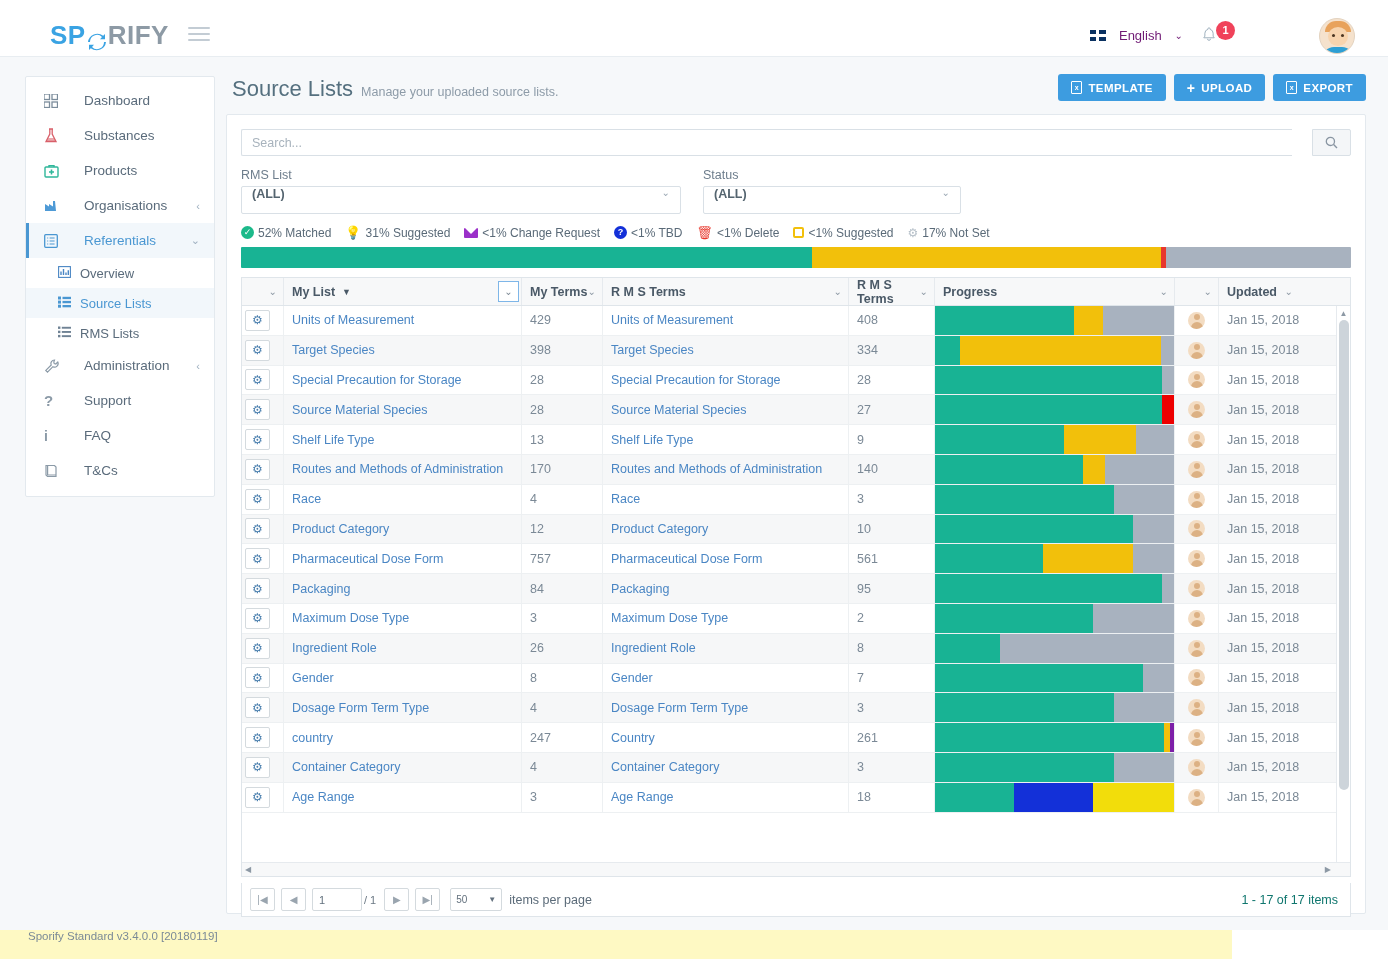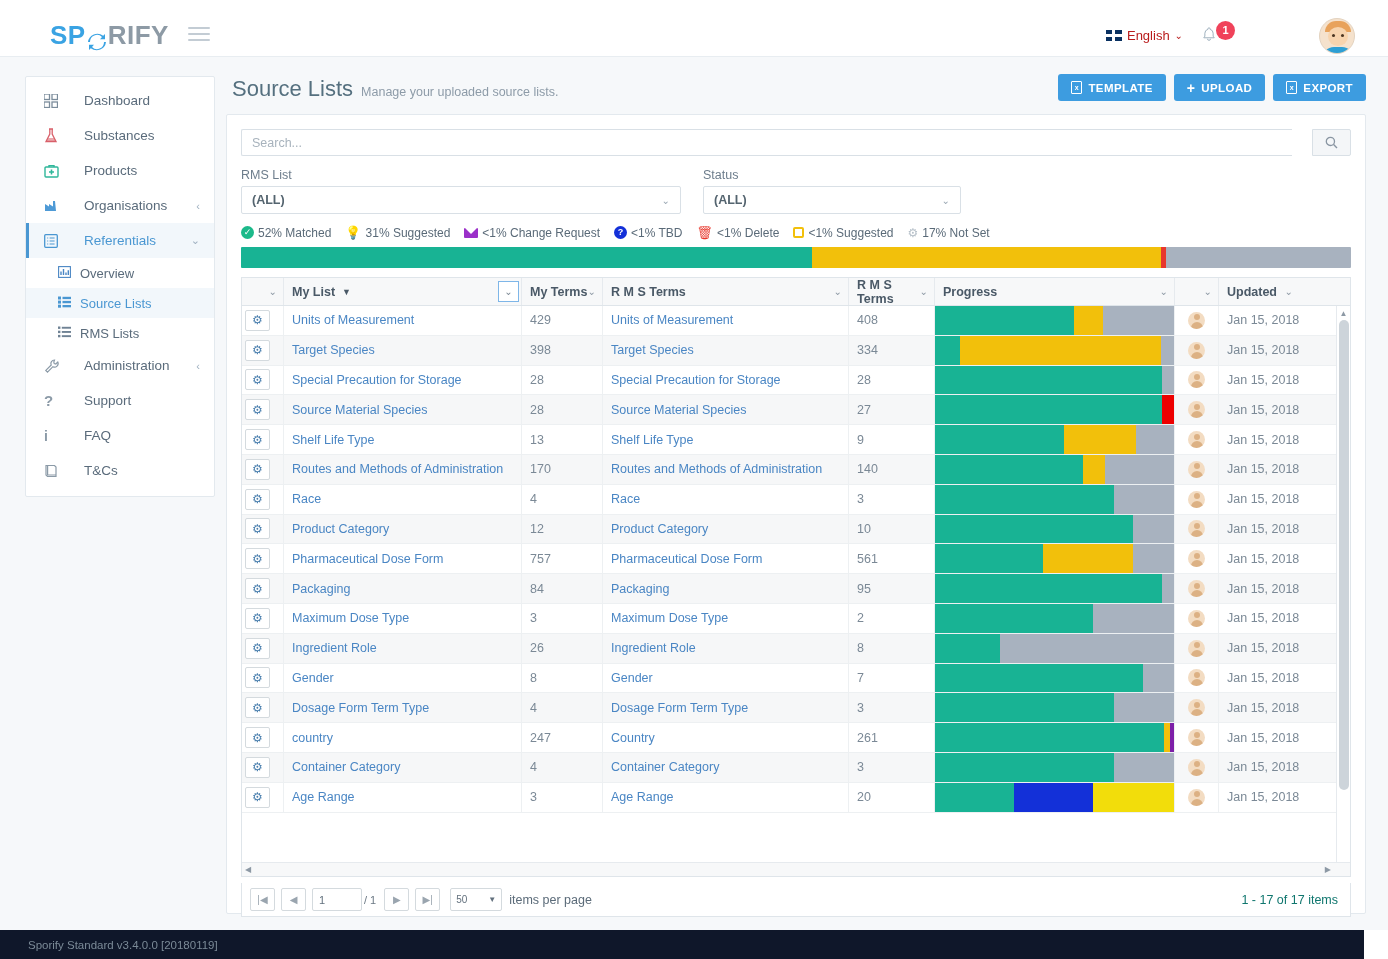--- a/index.html
+++ b/index.html
@@ -31,22 +31,22 @@
   }
   #hamburger {
     position:absolute; left:188px; top:27px;
     width:22px; height:16px; cursor:pointer;
   }
   #hamburger span {
     display:block; height:2px; background:#c3ccd4; margin-bottom:4px; border-radius:1px;
   }
   #lang {
     position:absolute; right:205px; top:28px;
-    display:flex; align-items:center; gap:5px;
-    color:#b91c1c; font-size:13px; cursor:pointer;
+    display:flex; align-items:center; gap:13px;
+    color:#701a75; font-size:13px; cursor:pointer;
   }
   .flag {
     width:16px; height:11px; background:#0a3161; position:relative; display:inline-block;
     overflow:hidden;
   }
   .flag:before {
     content:""; position:absolute; left:0; top:4px; width:16px; height:3px; background:#fff;
   }
   .flag:after {
     content:""; position:absolute; left:6px; top:0; width:3px; height:11px; background:#fff;
@@ -135,21 +135,21 @@
     width:39px; background:#f4f6f8; border:1px solid #d9e0e6; border-radius:0 2px 2px 0;
     cursor:pointer; display:flex; align-items:center; justify-content:center; color:#8995a2;
   }
 
   
   #filterrow { display:flex; gap:22px; margin-top:12px; }
   .fgroup { display:flex; flex-direction:column; }
   .flabel { font-size:12.5px; color:#6d7d8c; margin-bottom:4px; }
   .fselect {
     height:28px; border:1px solid #d9e0e6; border-radius:2px; background:#fff;
-    display:flex; align-items:center; padding:0 10px; font-size:12.5px; color:#54646f;
+    display:flex; padding:0 10px; font-size:12.5px; color:#54646f;
     font-weight:bold; cursor:pointer; position:relative;
   }
   .fselect .chev { position:absolute; right:10px; color:#9aa7b3; font-size:10px; font-weight:normal;}
   .dategroup { display:flex; }
   .dateinput {
     height:28px; border:1px solid #d9e0e6; border-right:none; border-radius:2px 0 0 2px;
     display:flex; align-items:center; padding:0 10px; font-size:12.5px; color:#5b6b79;
     background:#fff; width:315px;
   }
   .datebtn {
@@ -258,22 +258,22 @@
     width:52px; height:23px; border:1px solid #d4dade; border-radius:2px; background:#fff;
     display:flex; align-items:center; padding:0 5px; font-size:10px; color:#62707d;
     margin-left:4px; margin-right:7px; position:relative; cursor:pointer;
   }
   #perpage .chev { position:absolute; right:5px; font-size:8px; }
   #perpagelabel { font-size:12.5px; color:#5b6b79; }
   #itemcount { position:absolute; right:12px; font-size:12.5px; color:#0f766e;text-align:right; }
 
   
   #statusbar {
-    position:absolute; left:0; bottom:0; width:1364px; height:29px;
-    background:#0f172a; display:flex; align-items:center;
+    position:absolute; left:0; bottom:0; width:1232px; height:29px;
+    background:#fef9c3; display:flex; align-items:flex-start;
   }
   #statustext { margin-left:28px; font-size:11.5px; color:#7b8a97; }
 </style>
 </head>
 <body>
 
 <div id="topbar">
   <div id="logo">
     <span class="sp">SP</span>
     <span class="ocirc">
@@ -873,21 +873,21 @@
               </div>
               <div class="cell c-upd upd">Jan 15, 2018</div>
             </div>
             <div class="row">
               <div class="cell c-gear" style="padding: 0px;">
                 <div class="gearbtn">⚙</div>
               </div>
               <div class="cell c-mylist link">Age Range</div>
               <div class="cell c-myterms num">3</div>
               <div class="cell c-rmslist link">Age Range</div>
-              <div class="cell c-rmsterms num">20</div>
+              <div class="cell c-rmsterms num">18</div>
               <div class="cell c-prog prog">
                 <div class="pbar">
                   <div style="width: 33%; background: rgb(24, 179, 148);"></div>
                   <div style="width: 33%; background: rgb(19, 48, 216);"></div>
                   <div style="width: 34%; background: rgb(242, 221, 11);"></div>
                 </div>
               </div>
               <div class="cell c-user" style="justify-content: center;">
                 <span class="useravatar"></span>
               </div>

